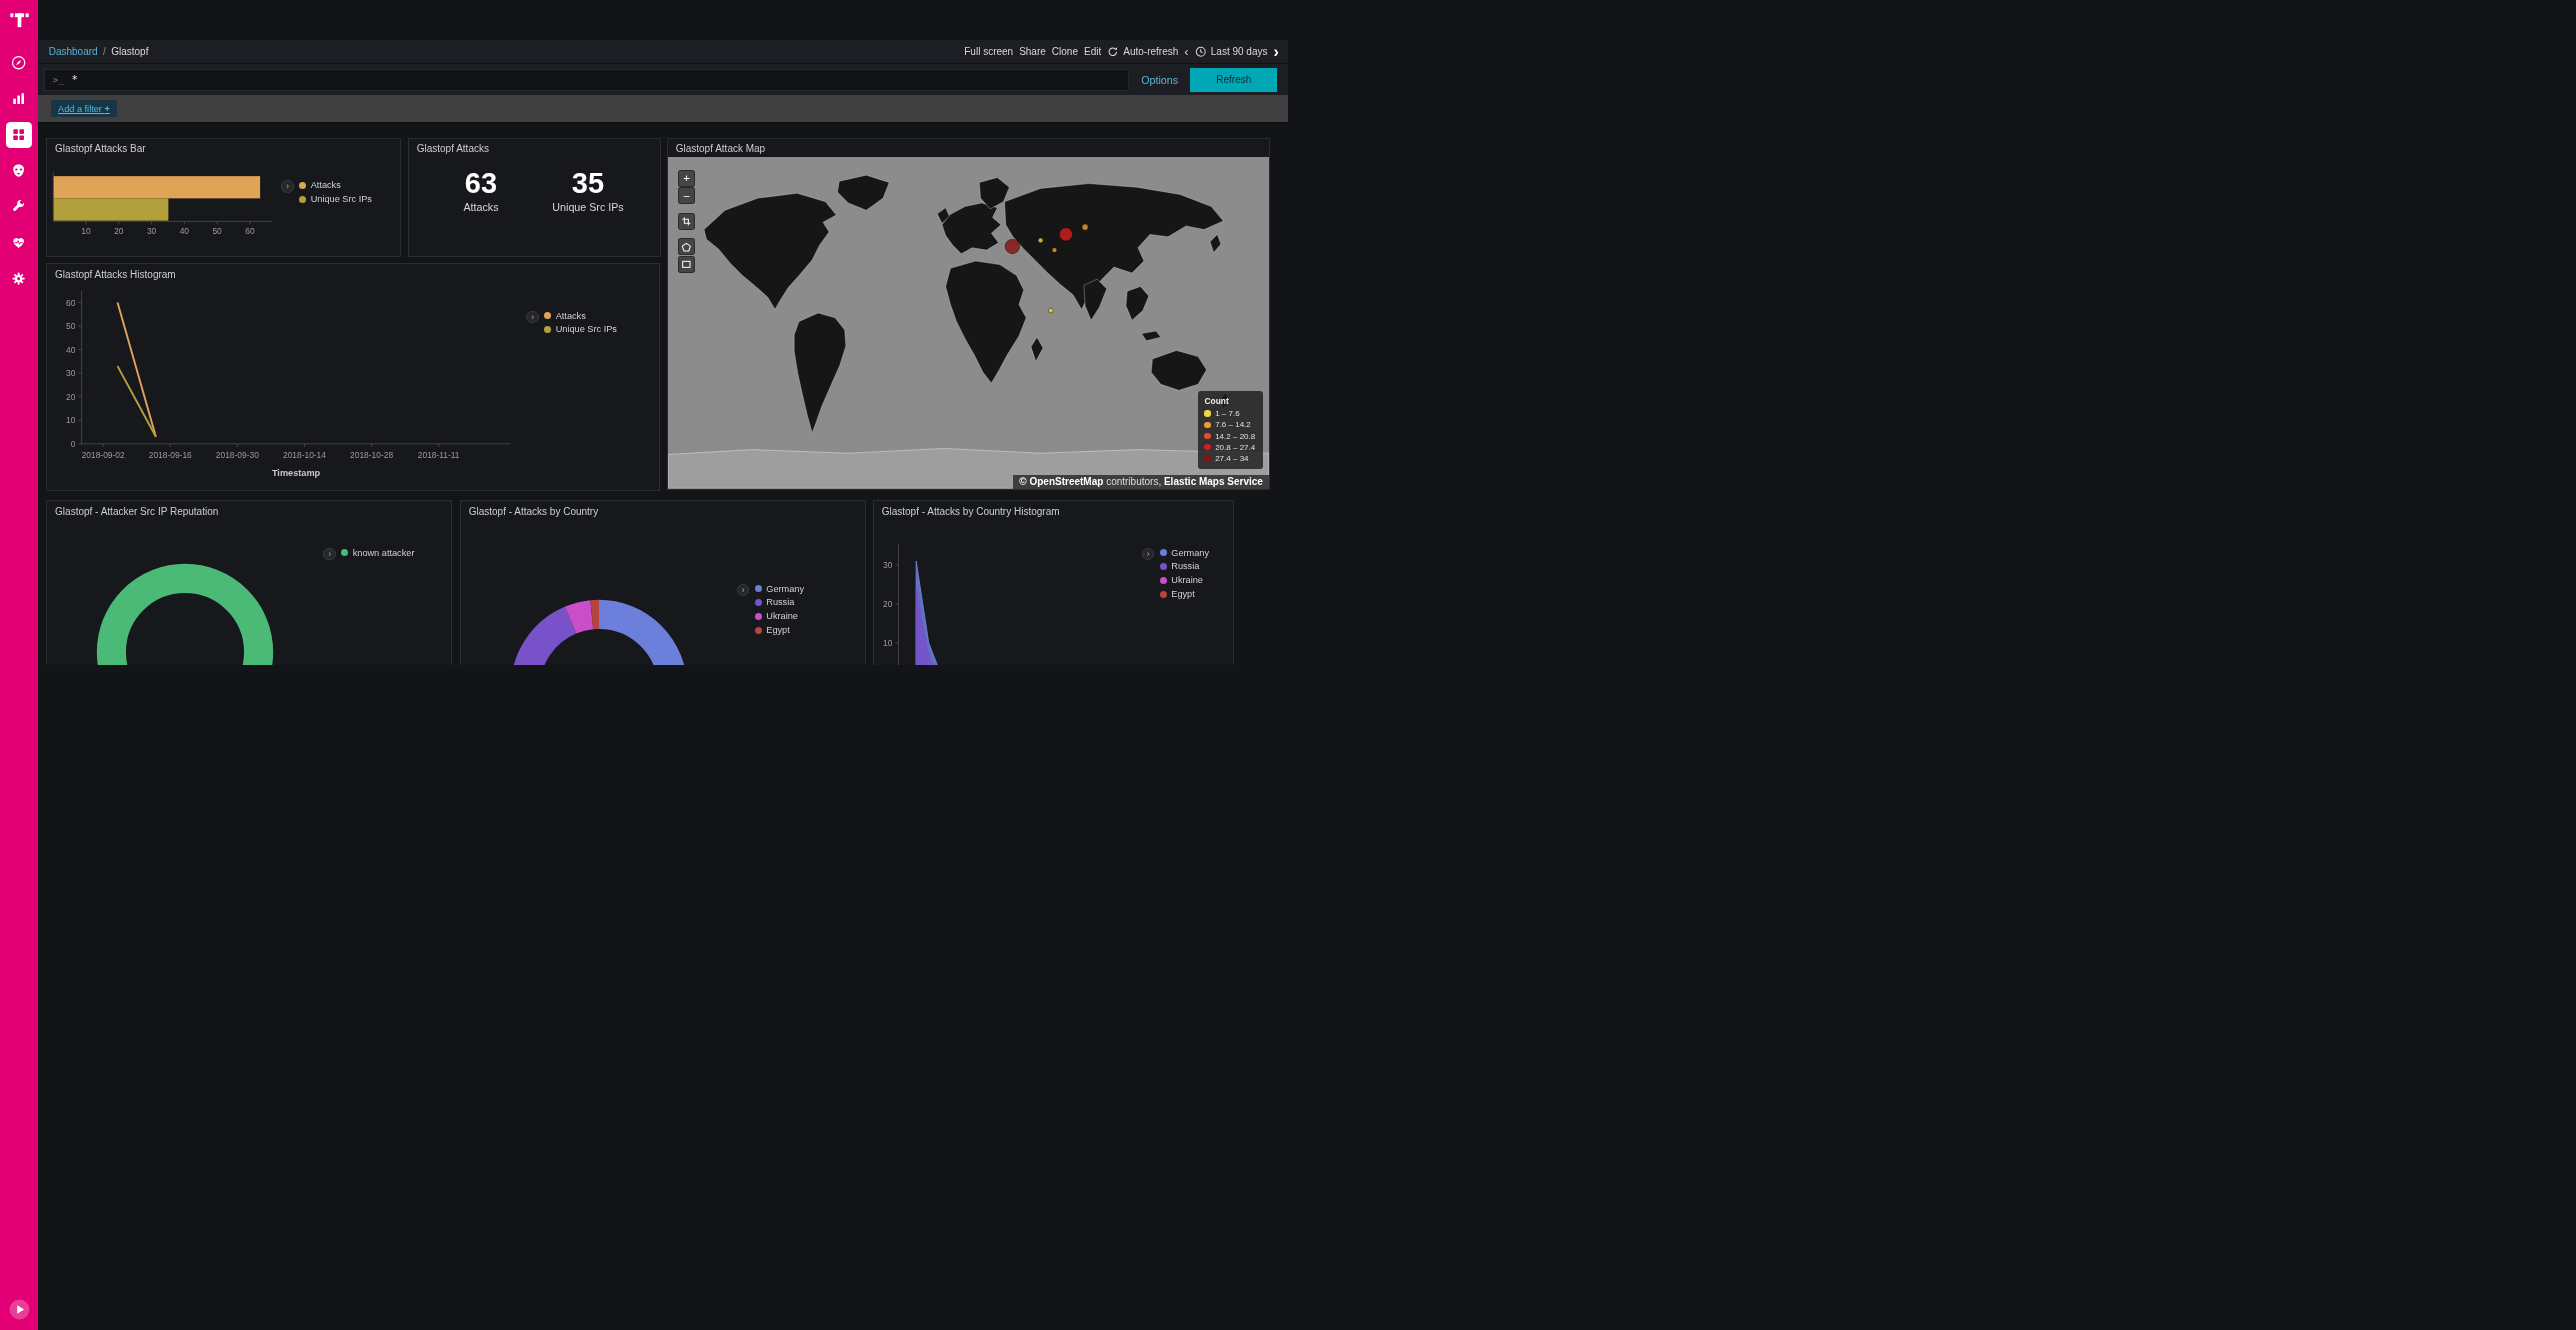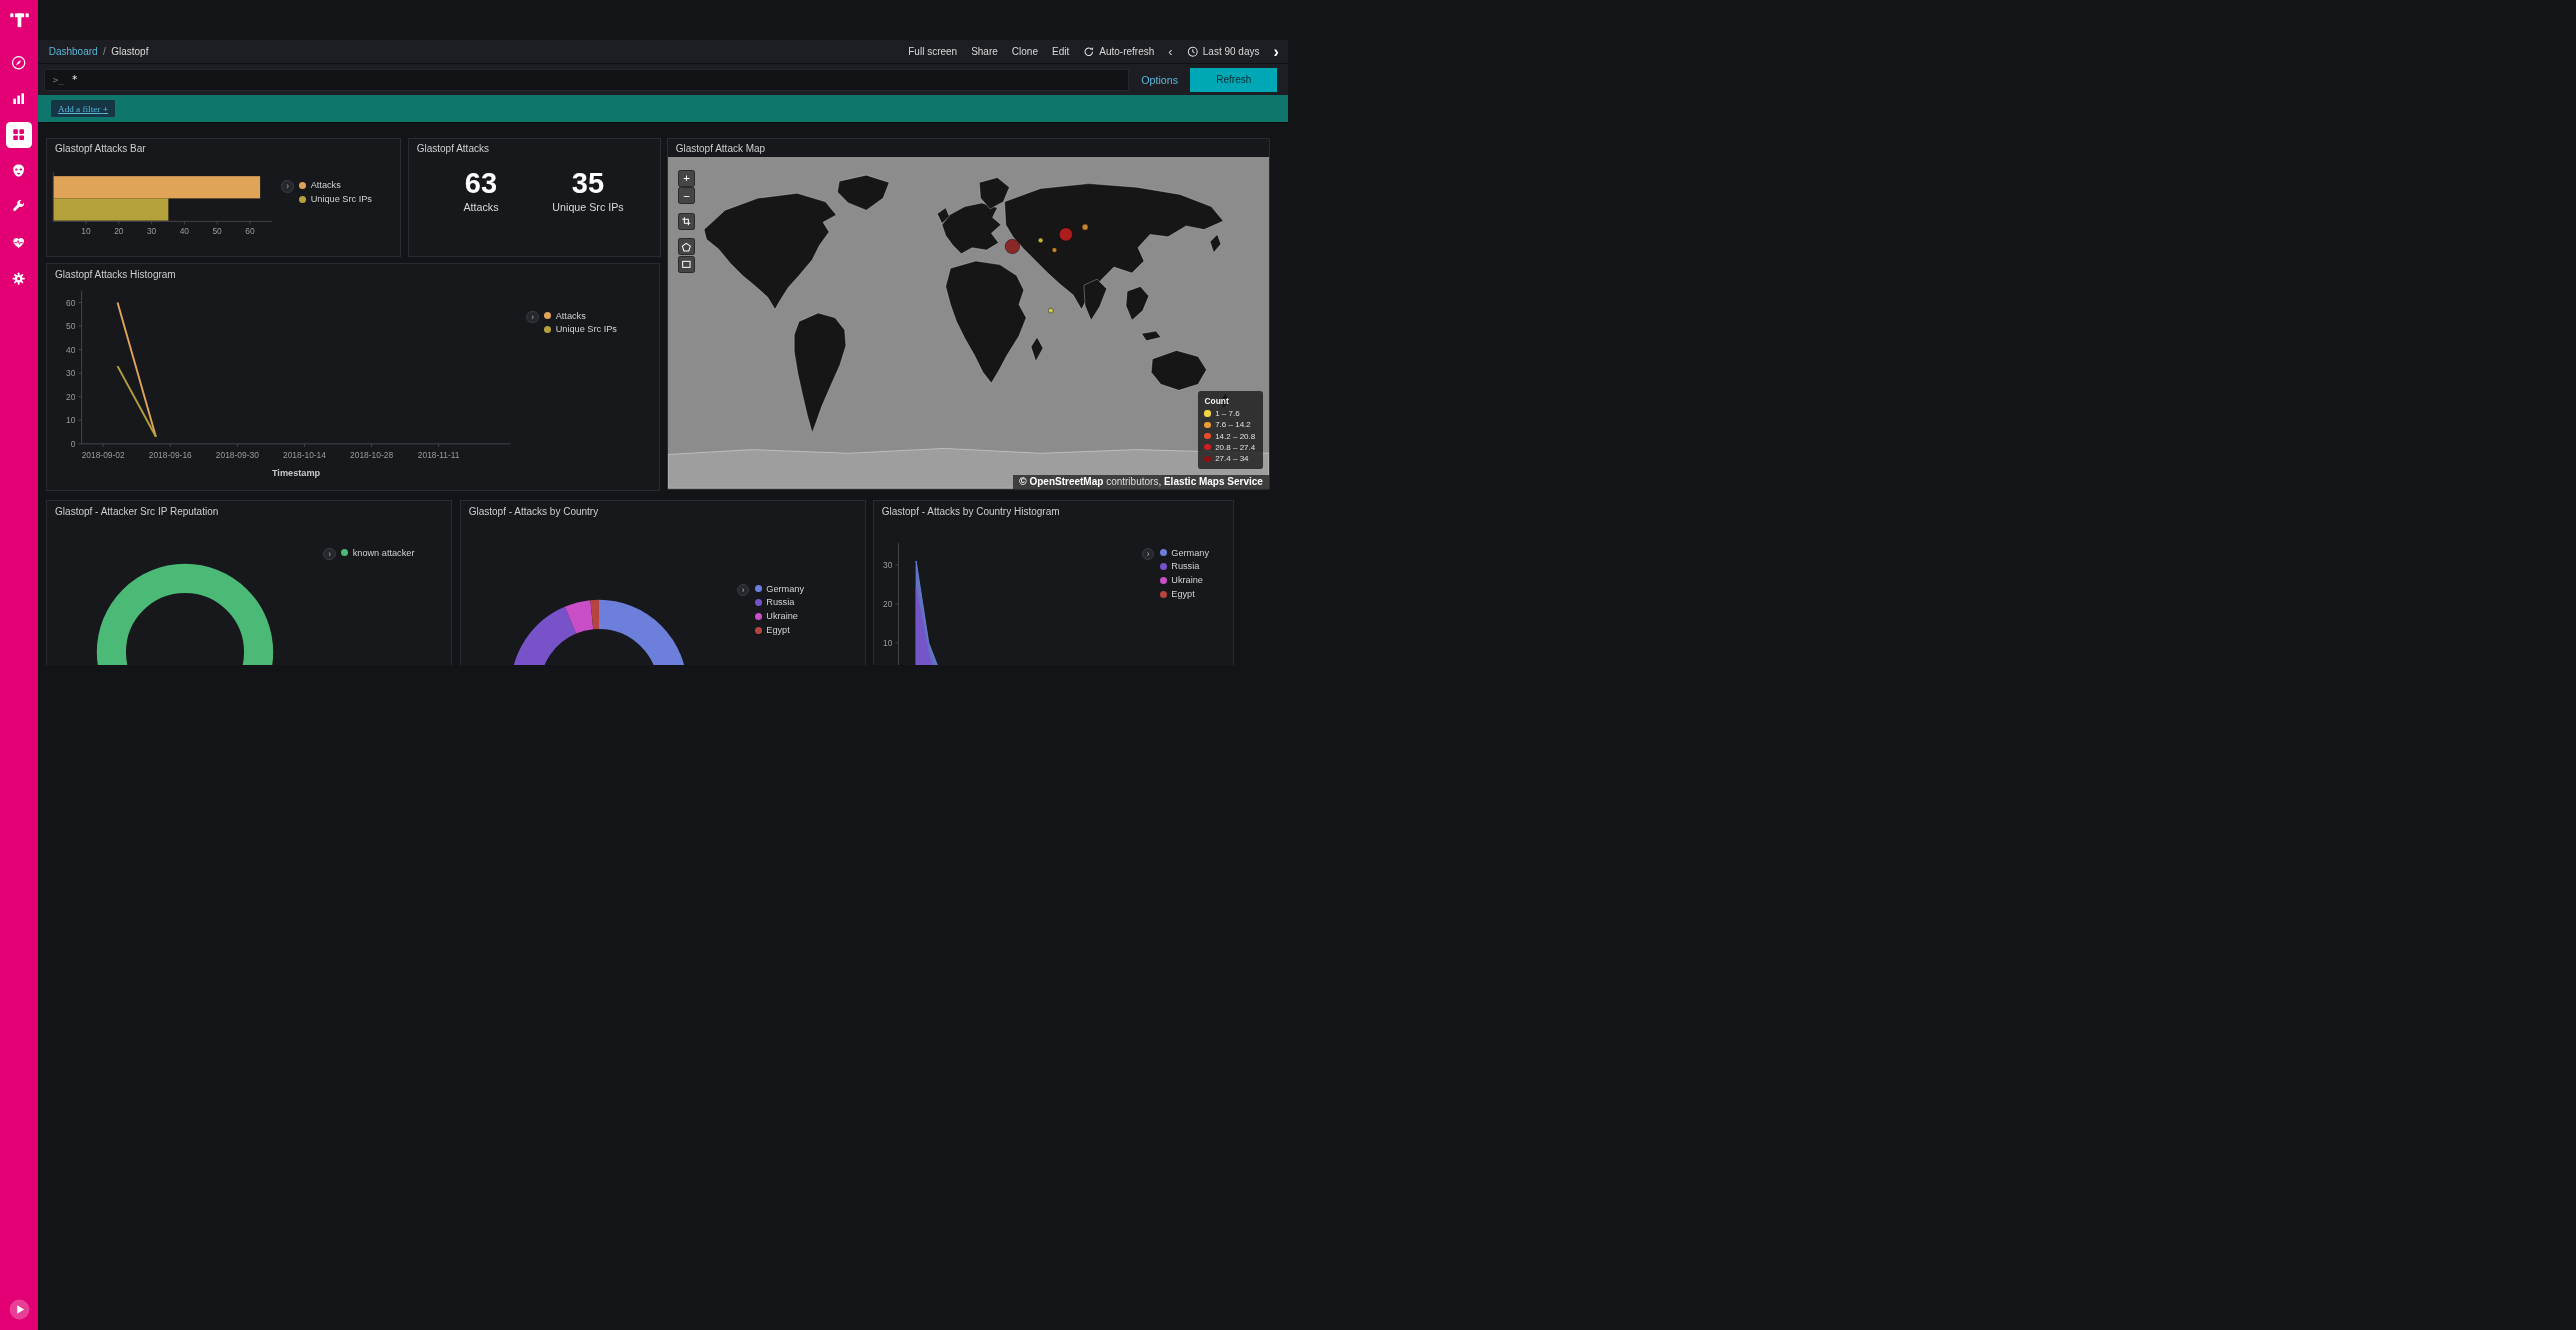--- a/index.html
+++ b/index.html
@@ -28,21 +28,21 @@
   }
   
   .main { margin-left:38px; height:100%; display:flex; flex-direction:column;margin-top:40px; }
   .topbar {
     height:23px; background:#1d1e23; display:flex; align-items:center;
     justify-content:space-between; padding:0 9.2px 0 10.7px; flex:none;
   }
   .breadcrumb { display:flex; align-items:center; gap:5.4px; }
   .breadcrumb a { color:#57b8d8; text-decoration:none; cursor:pointer; }
   .breadcrumb .sep { color:#8a8a8e; }
-  .topbar-right { display:flex; align-items:center; gap:14px; }
+  .topbar-right { display:flex; align-items:center; gap:6px; }
   .tb-btn {
     background:none; border:none; color:#d9d9d9; font-size:10px; cursor:pointer;
     display:flex; align-items:center; gap:4.6px; font-family:inherit; padding:0;
   }
   .tb-chev { font-size:13px; color:#c9c9cd; line-height:1; }
   .tb-chev.big { font-size:16px; color:#fff; font-weight:bold; }
   
   .querybar {
     background:#1d1e23; border-top:0.8px solid #101014; flex:none;
     display:flex; align-items:center; gap:12.3px; padding:4.6px 10.7px 4.6px 6.1px; height:32px;
@@ -53,22 +53,22 @@
   }
   .query-prompt { color:#7b7b80; font-family:"DejaVu Sans Mono", monospace; font-size:9.2px; }
   .query-value { color:#ececec; font-family:"DejaVu Sans Mono", monospace; font-size:10.7px; }
   .query-options { color:#57b8d8; font-size:10.7px; text-decoration:none; cursor:pointer; }
   .refresh-btn {
     height:24px; padding:0 26px; border:none; border-radius:0; background:#00a7b5;
     color:#072e33; font-size:10px; font-family:inherit; cursor:pointer;text-align:center;
   }
   
   .filterbar {
-    flex:none; height:28px; background:#0f766e; border-bottom:0.8px solid #0d0d10;
-    display:flex; align-items:center; padding-left:13px;font-family:Liberation Serif, serif;
+    flex:none; height:28px; background:#404040; border-bottom:0.8px solid #0d0d10;
+    display:flex; align-items:center; padding-left:13px;
   }
   .add-filter {
     color:#57b8d8; font-size:9.2px; text-decoration:underline; cursor:pointer;
     background:#163646; padding:3.1px 7px; border-radius:1.5px;
   }
   .add-filter .plus { font-weight:bold; text-decoration:none; }
   
   .dashboard { position:relative; flex:1; }
   .panel {
     position:absolute; background:#17181c; border:0.8px solid #2b2c31;

